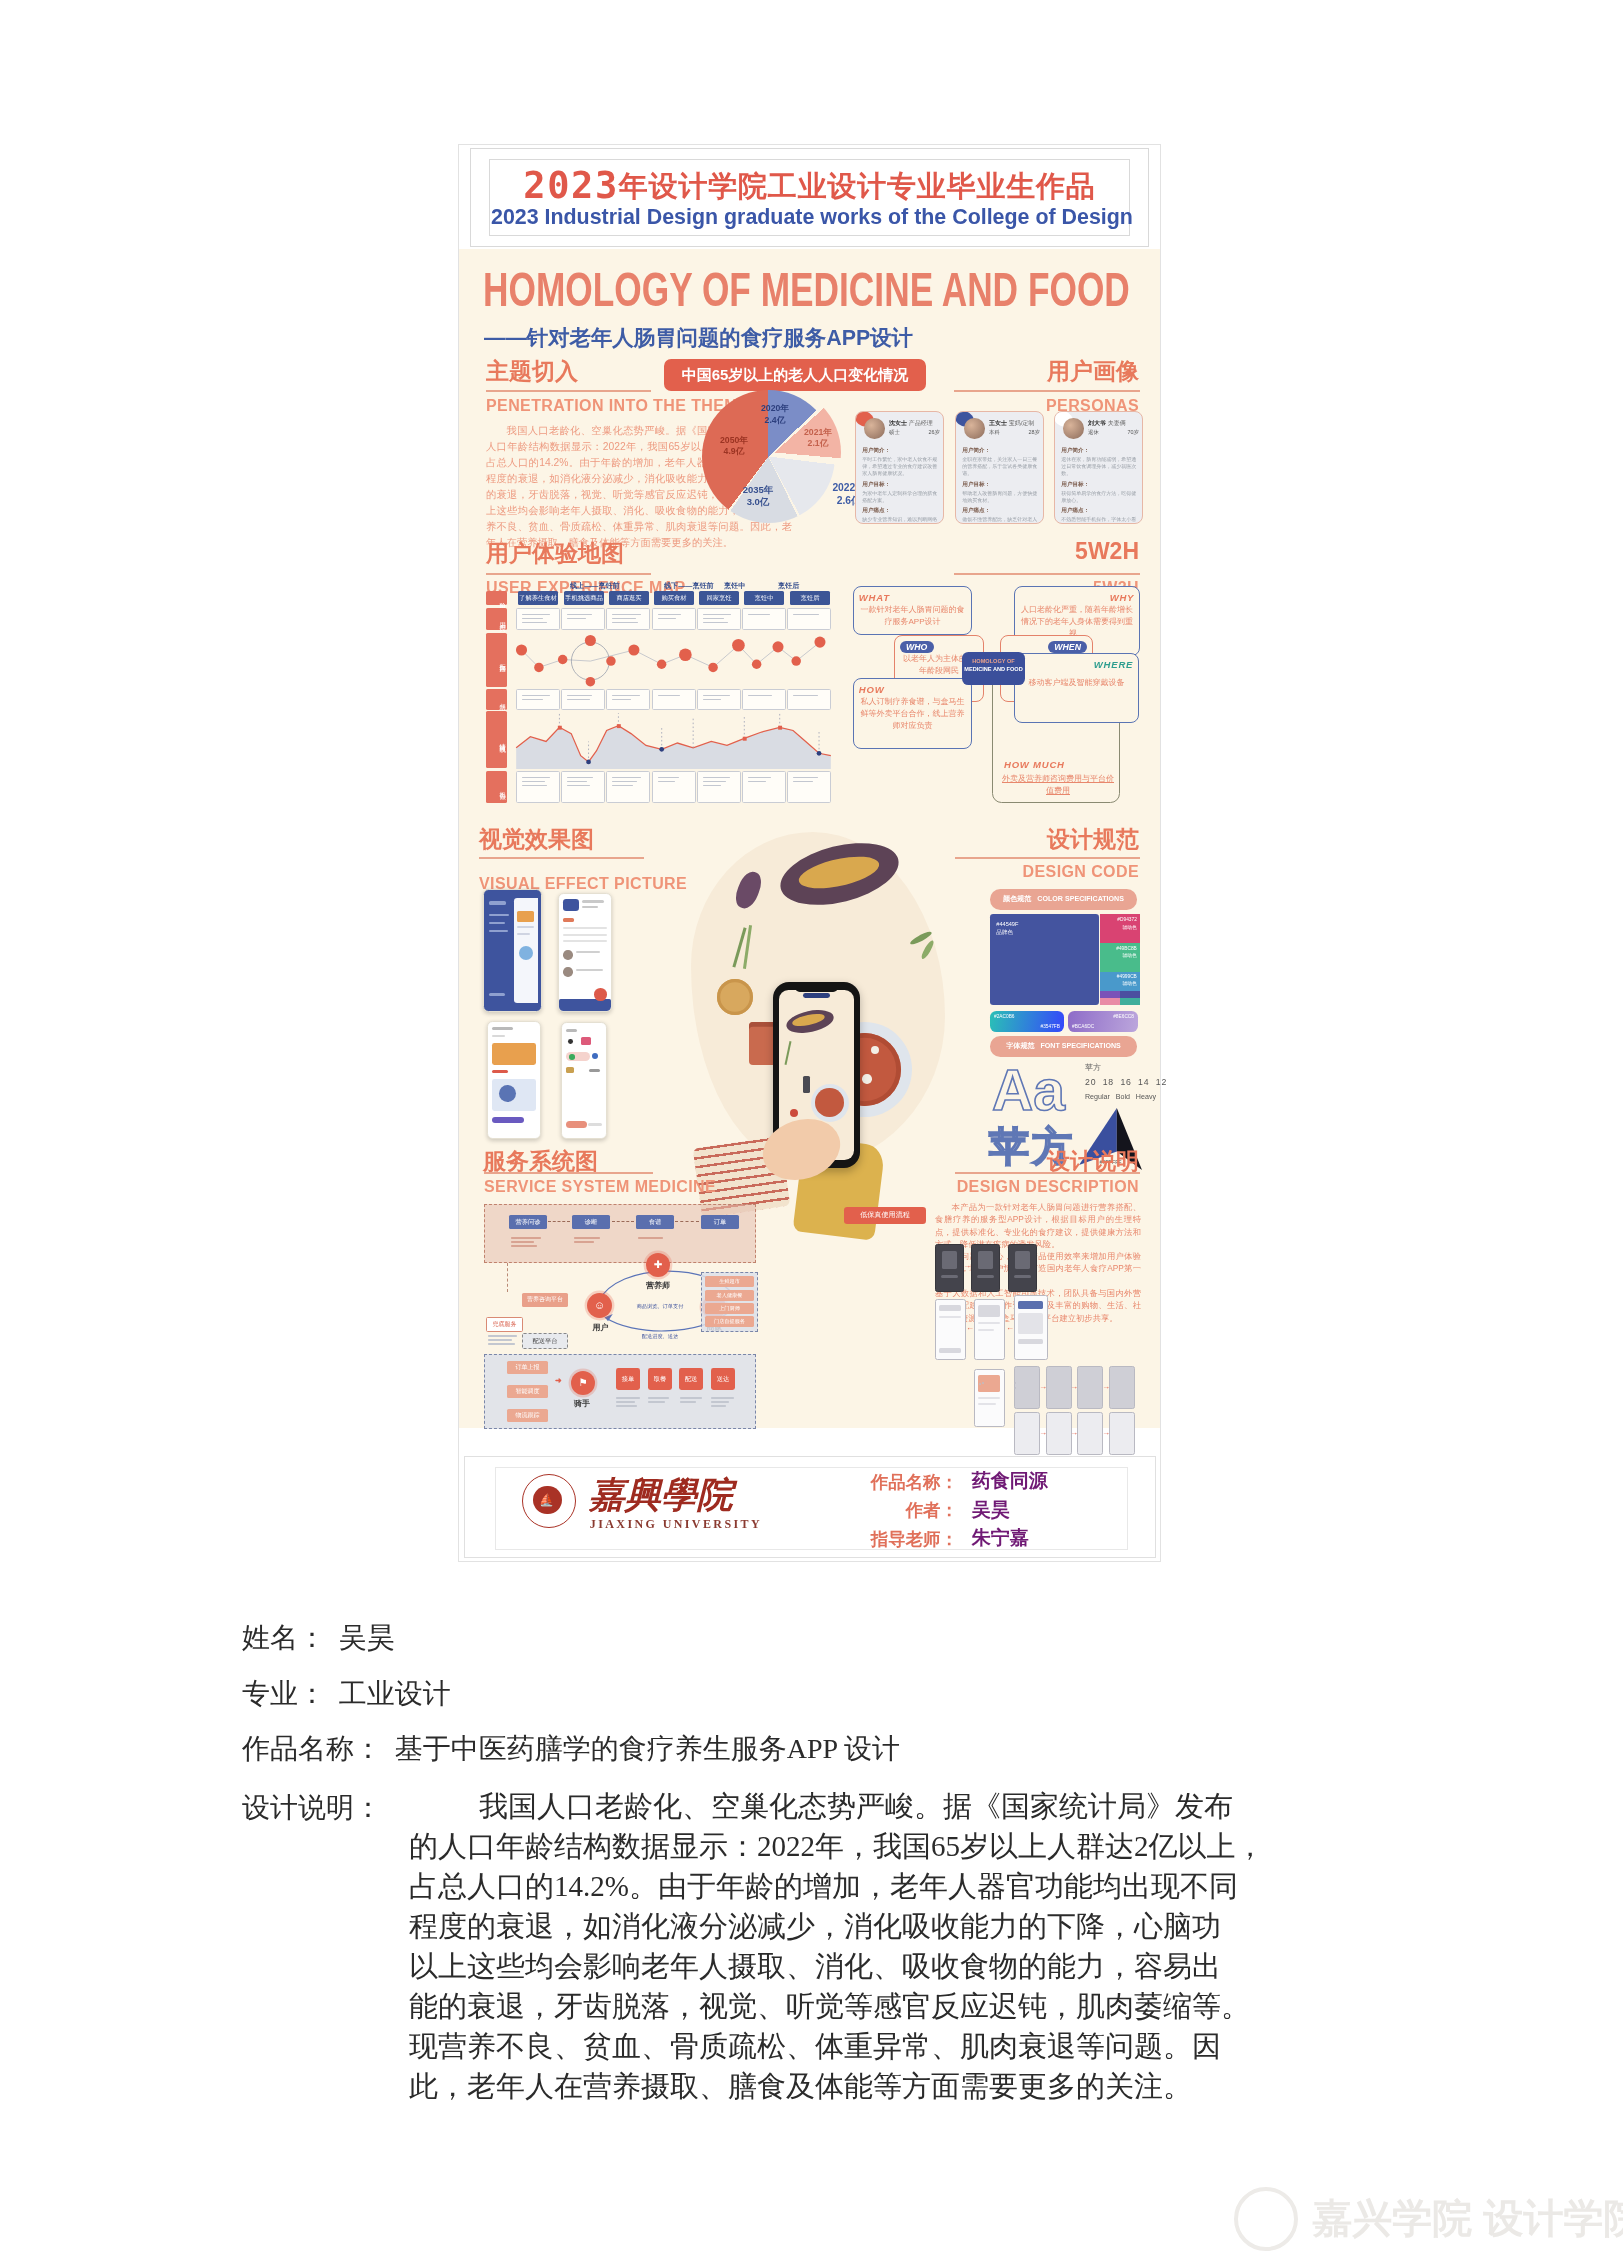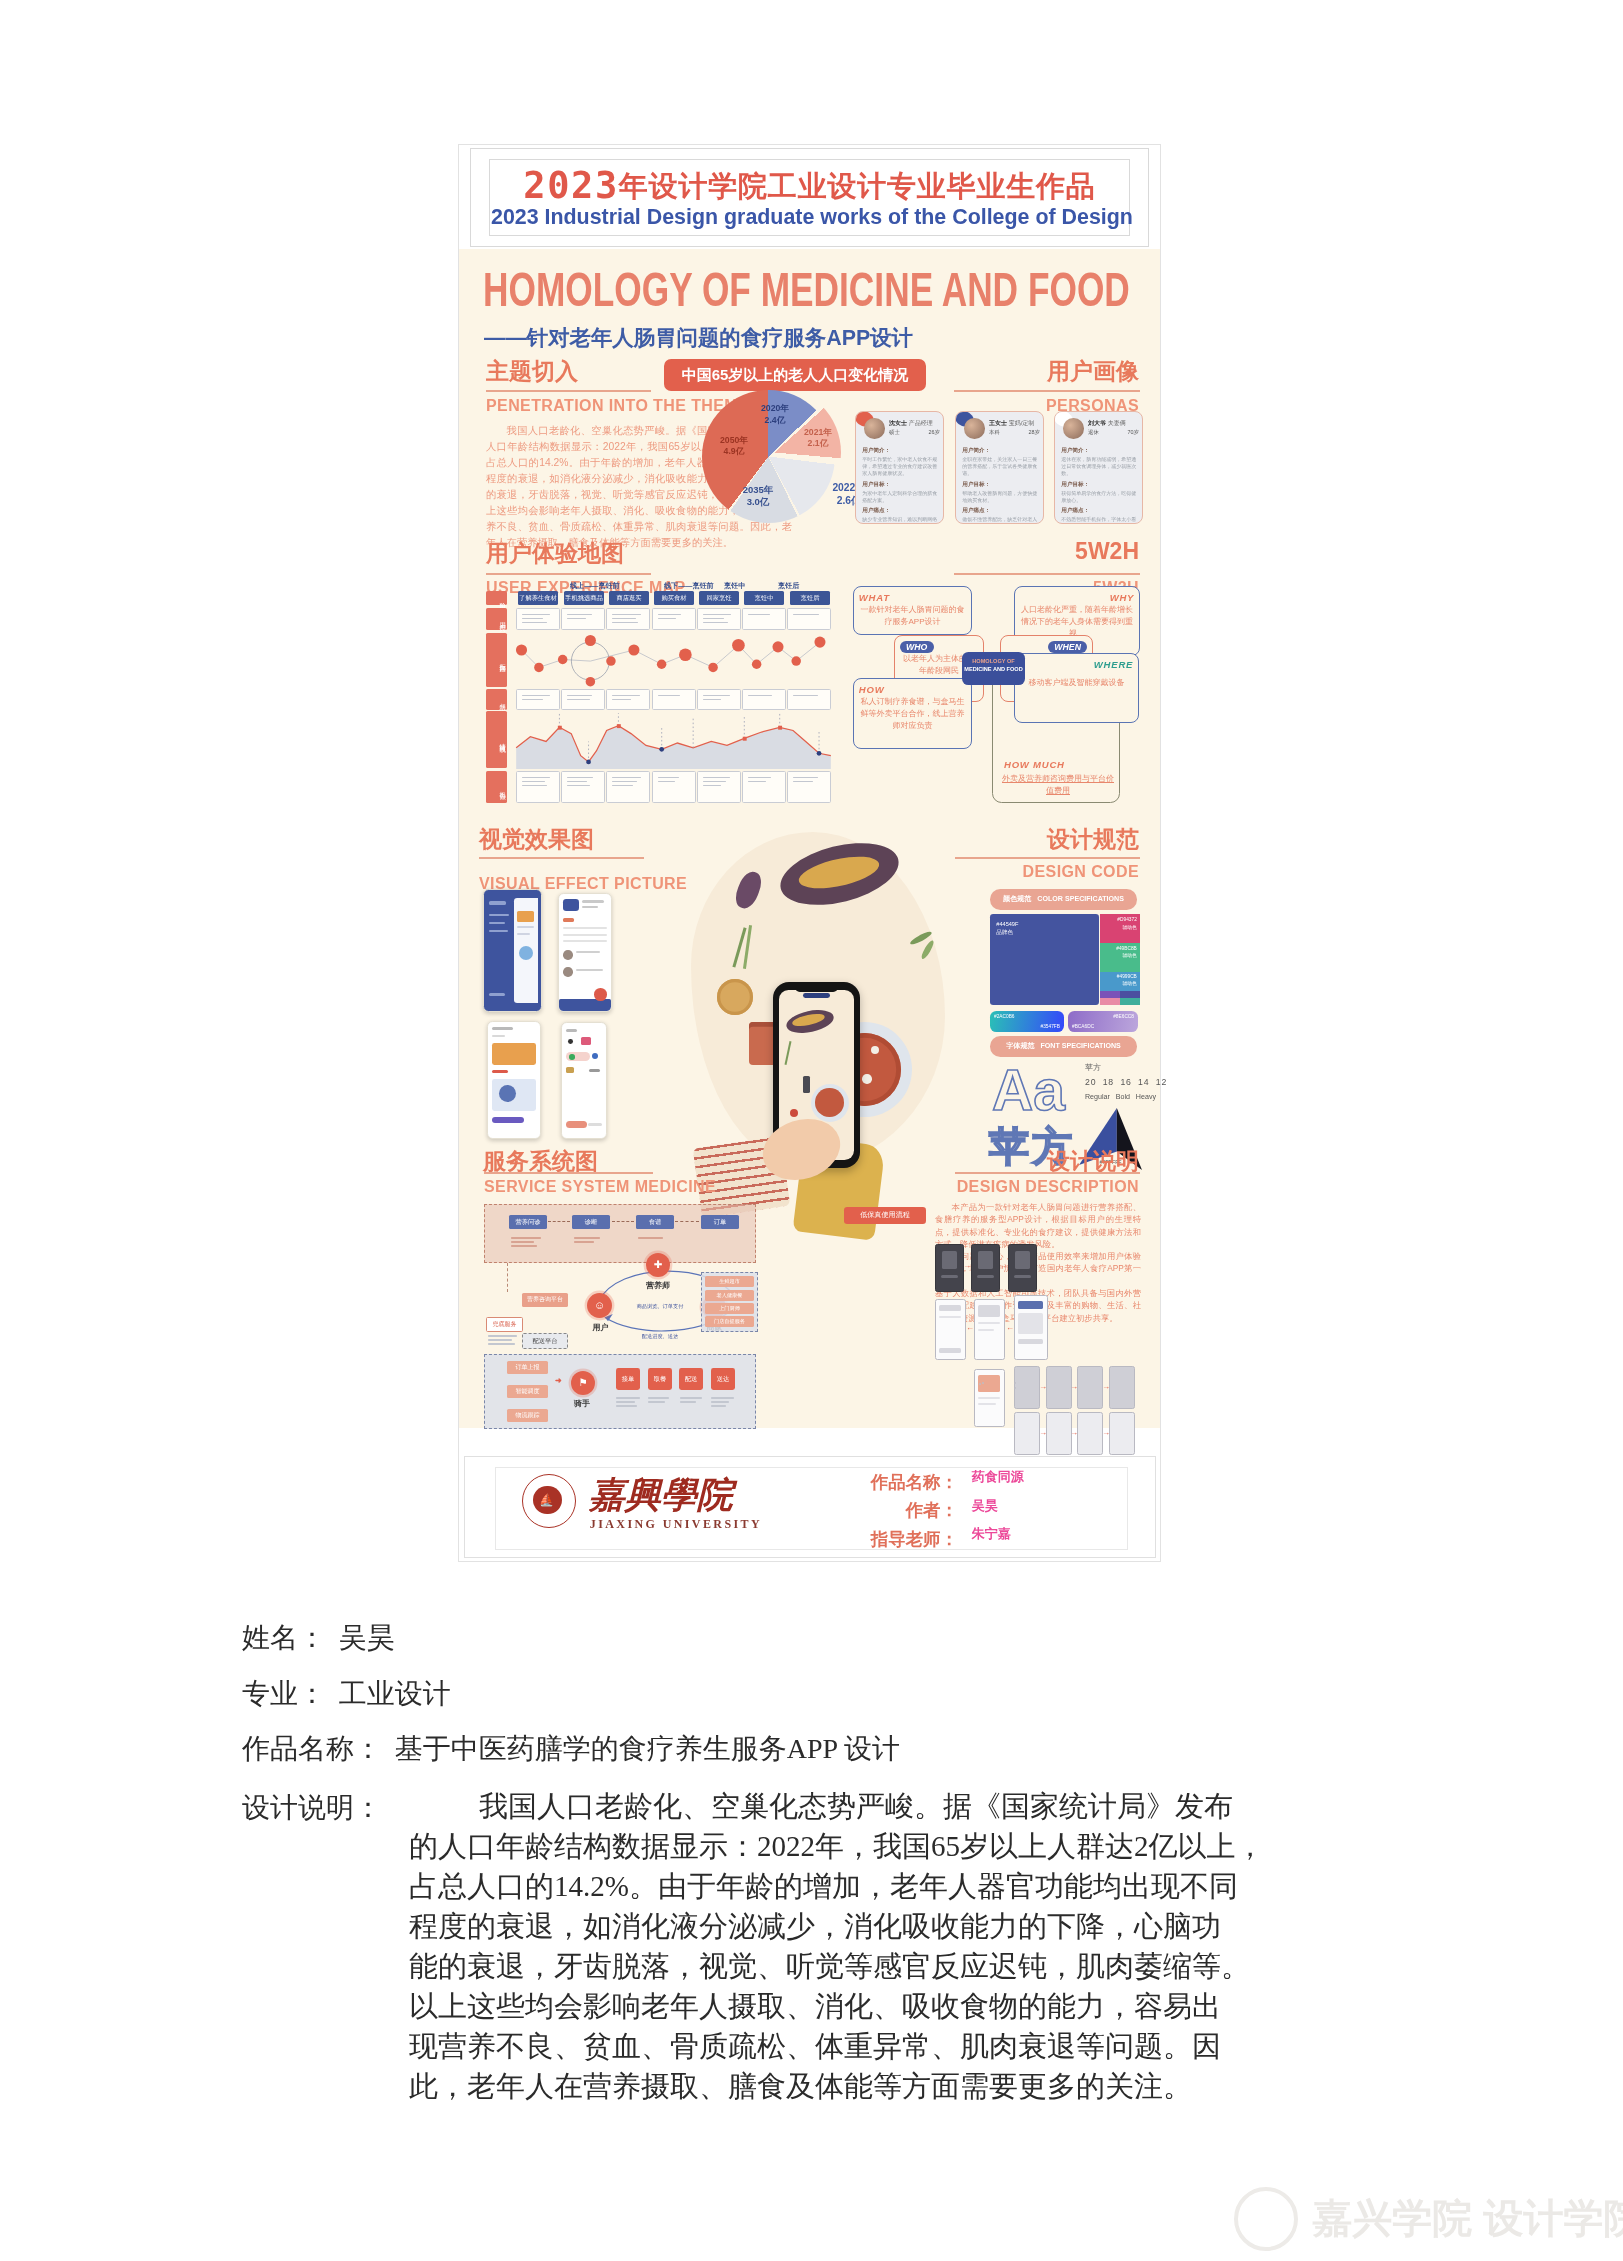--- a/index.html
+++ b/index.html
@@ -71,21 +71,21 @@
   .alab{font-size:8px;font-weight:bold;color:#3a3a3a;text-align:center;white-space:nowrap;}
   .stepsq{width:24px;height:22px;background:#e2604c;border-radius:2.4px;color:#fff;font-size:6.3px;text-align:center;line-height:22px;}
   .wf{background:#cfcfd6;border:0.8px solid #b9b9c2;border-radius:2.4px;}
   .wf.light{background:#ececf0;}
   .wf.dark{background:#44444c;border-color:#36363c;}
   .wf.white{background:#fbfbfc;}
   .arrow{color:#e2604c;font-size:8px;font-weight:bold;}
   .descp{font-size:8.3px;line-height:12.3px;color:#e8876c;text-align:justify;}
   
   .fb-label{font-size:17.4px;font-weight:bold;color:#e0705a;text-align:right;white-space:nowrap;}
-  .fb-val{font-size:13px;font-weight:bold;color:#ec4899;white-space:nowrap;}
+  .fb-val{font-size:19px;font-weight:bold;color:#701a75;white-space:nowrap;}
   .univ-cn{font-family:"Liberation Serif",serif;font-style:italic;font-weight:bold;font-size:36px;color:#9e2b20;white-space:nowrap;}
   .univ-en{font-family:"Liberation Serif",serif;font-weight:bold;font-size:12px;letter-spacing:2.4px;color:#8a3a30;white-space:nowrap;}
   
   .doc{font-family:"Liberation Serif",serif;color:#2b2b2b;}
   .ilab{font-size:28px;}
   .ival{font-size:28px;margin-left:12.7px;}
   .dline{font-size:29px;line-height:40px;white-space:nowrap;}
   
   #wm{left:1234px;top:2179px;width:381px;height:79px;display:flex;align-items:center;gap:14.3px;color:#ebe9e6;}
   #wm .wmc{width:56px;height:56px;border:4px solid #edebe8;border-radius:50%;flex:0 0 auto;}
@@ -739,22 +739,22 @@
 </div>
 <div class="a doc" style="left:242px;top:1730px;">
   <span class="ilab">作品名称：</span><span class="ival">基于中医药膳学的食疗养生服务APP 设计</span>
 </div>
 <div class="a doc ilab" style="left:242px;top:1789px;">设计说明：</div>
 <div class="a doc" style="left:409px;top:1786px;width:975px;">
   <div class="dline" style="padding-left:70px;">我国人口老龄化、空巢化态势严峻。据《国家统计局》发布</div>
   <div class="dline">的人口年龄结构数据显示：2022年，我国65岁以上人群达2亿以上，</div>
   <div class="dline">占总人口的14.2%。由于年龄的增加，老年人器官功能均出现不同</div>
   <div class="dline">程度的衰退，如消化液分泌减少，消化吸收能力的下降，心脑功</div>
+  <div class="dline">以上这些均会影响老年人摄取、消化、吸收食物的能力，容易出</div>
   <div class="dline">能的衰退，牙齿脱落，视觉、听觉等感官反应迟钝，肌肉萎缩等。</div>
-  <div class="dline">以上这些均会影响老年人摄取、消化、吸收食物的能力，容易出</div>
   <div class="dline">现营养不良、贫血、骨质疏松、体重异常、肌肉衰退等问题。因</div>
   <div class="dline">此，老年人在营养摄取、膳食及体能等方面需要更多的关注。</div>
 </div>
 
 <div class="a" id="wm">
   <div class="wmc"></div>
   <div class="wmt">嘉兴学院 设计学院</div>
 </div>
 
 

